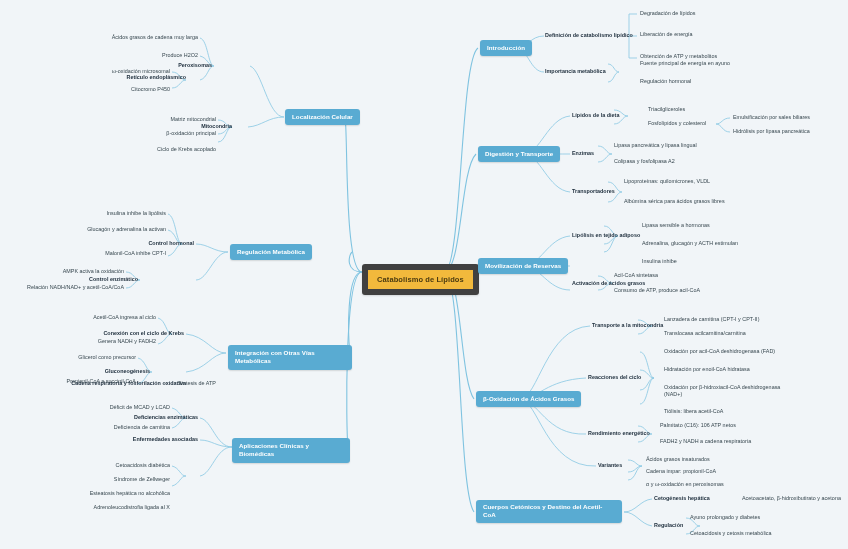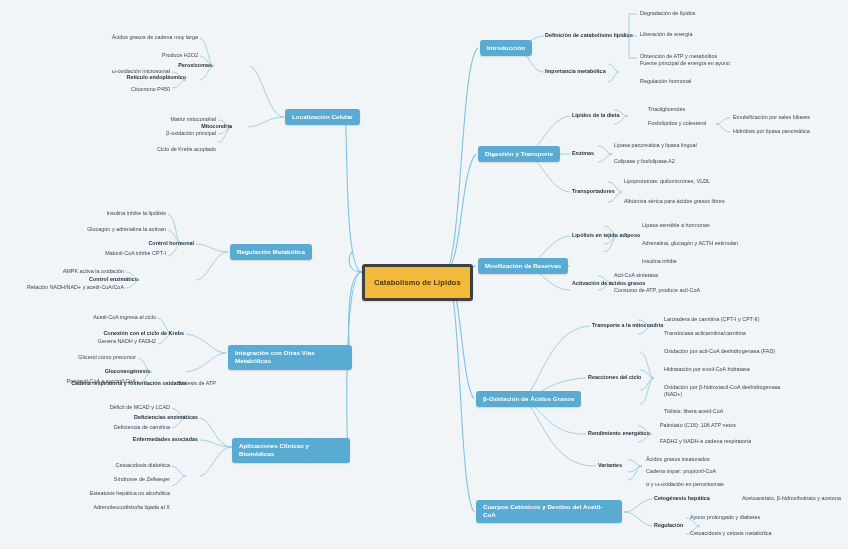--- a/index.html
+++ b/index.html
@@ -14,25 +14,25 @@
   }
   #canvas { position:absolute; inset:0; }
   svg.links { position:absolute; inset:0; width:848px; height:549px; pointer-events:none; }
 
   .node { position:absolute; }
 
   
   .central {
     background:#f2b93c;
     color:#4a3a10;
-    border:3px solid #404040;
+    border:6px solid #404040;
     border-radius:3px;
     font-size:7.5px;
     font-weight:bold;
-    padding:11px 9px;
+    padding:5px 9px;
     white-space:nowrap;
     letter-spacing:.1px;
     text-align:right;
     box-shadow:0 1px 2px rgba(0,0,0,.13);
   }
 
   
   .branch {
     background:#59abd2;
     color:#ffffff;

